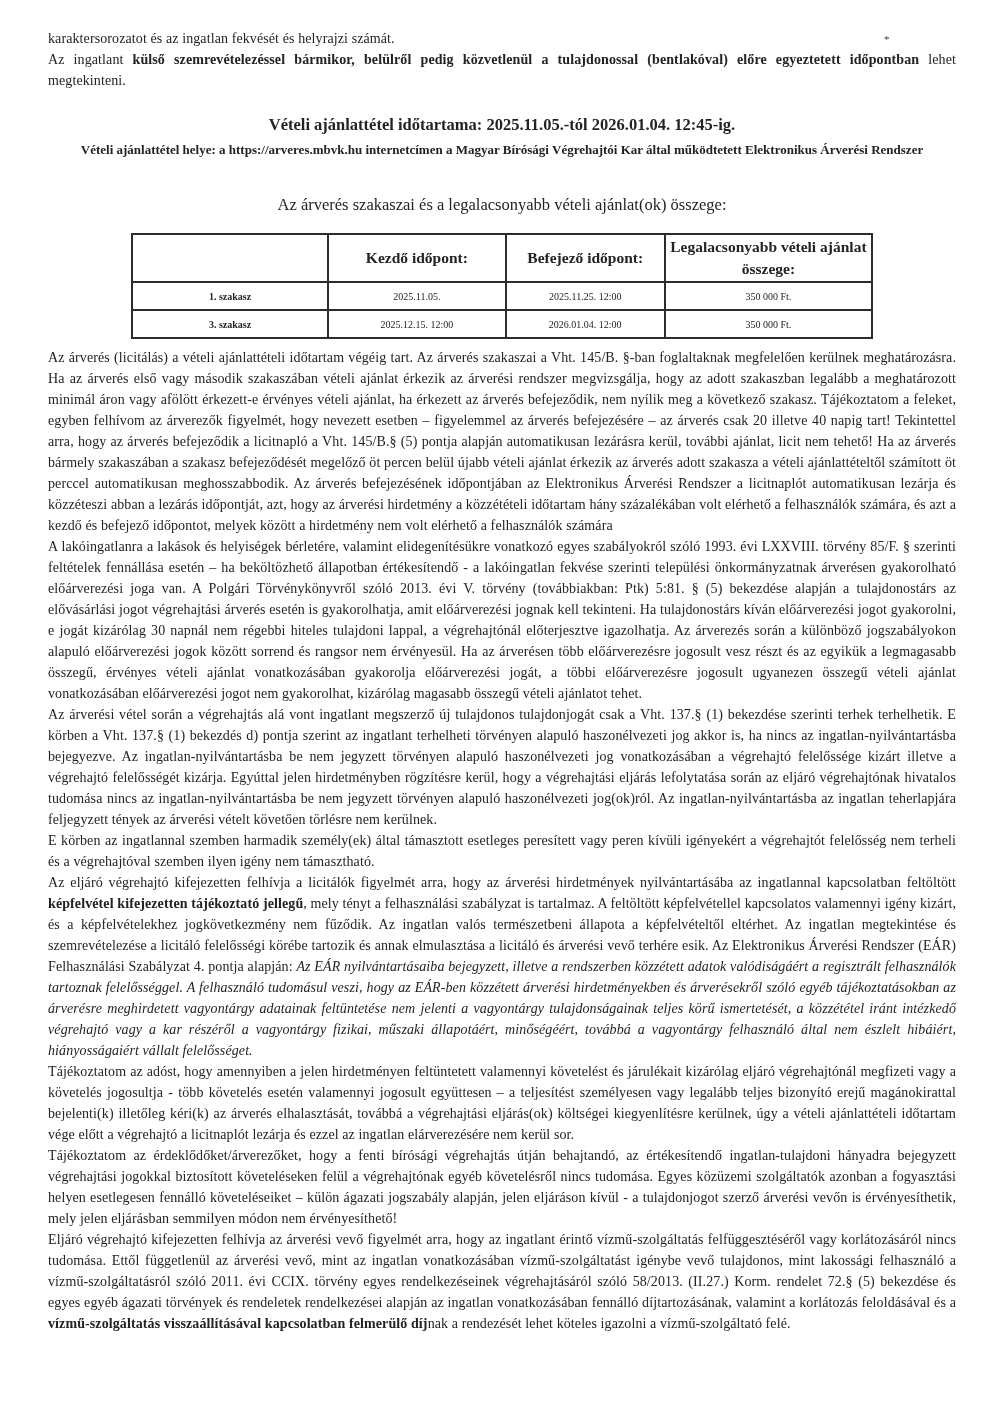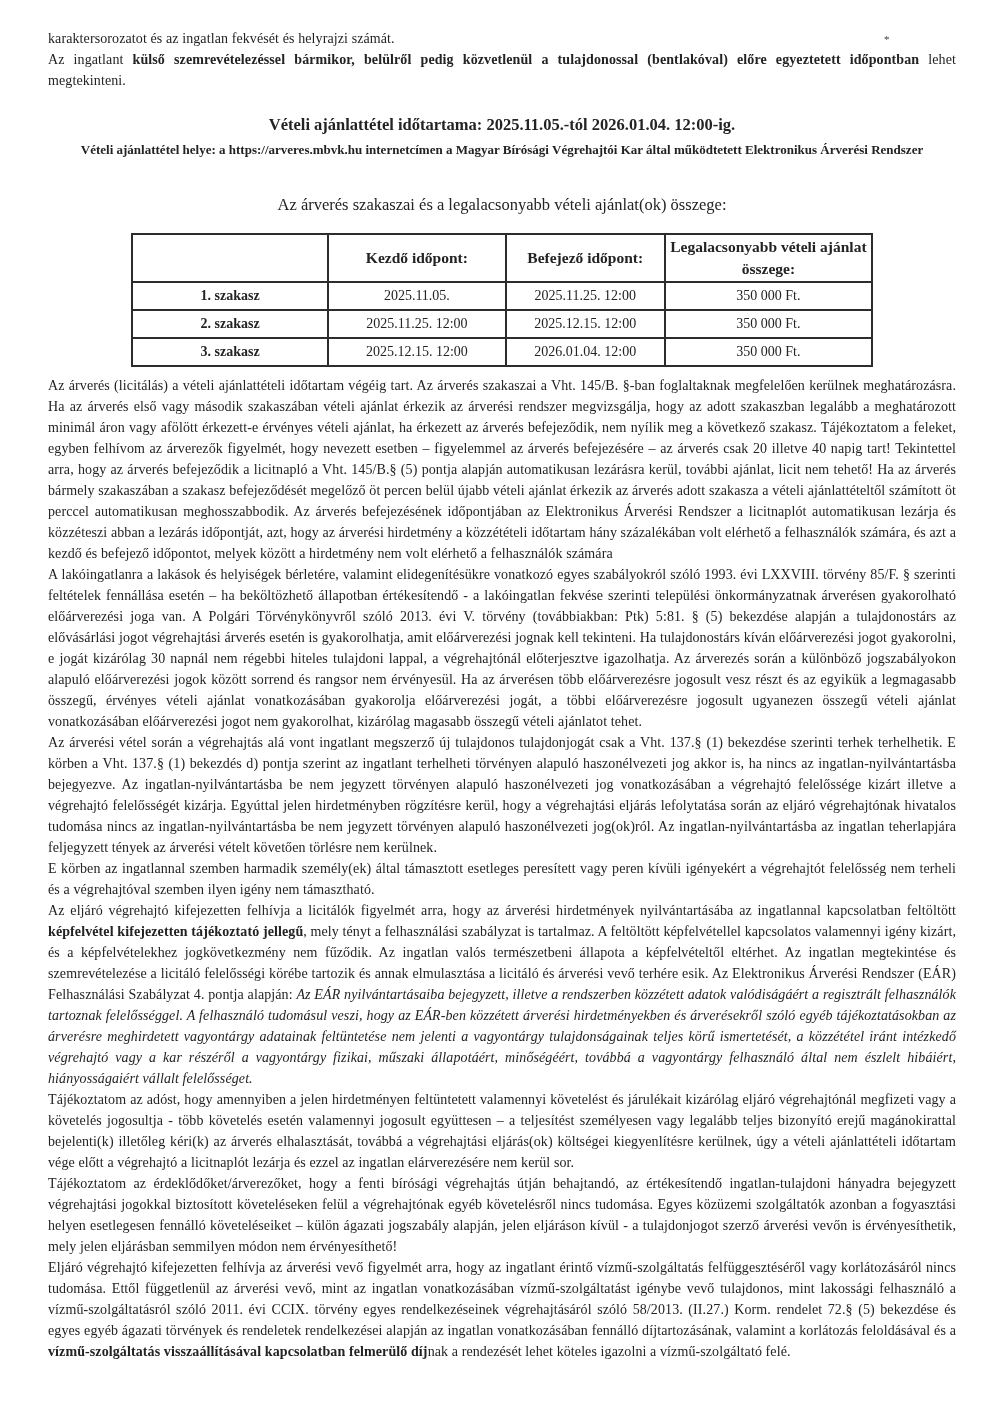--- a/index.html
+++ b/index.html
@@ -52,42 +52,42 @@
     padding: 1px 4px;
     overflow: hidden;
   }
   table.stages th {
     font-weight: bold;
     font-size: 15.5px;
     line-height: 22px;
     height: 44px;
   }
   table.stages td {
-    font-size: 14px;
+    font-size: 10px;
     height: 24px;
   }
   table.stages td.stage-label { font-weight: bold; }
   .artifact {
     position: absolute;
     left: 884px; top: 33px;
     font-size: 11px; color: #3a3a3a;
   }
 </style>
 </head>
 <body>
 
 <div class="page">
 
   <div class="intro body-text">karaktersorozatot és az ingatlan fekvését és helyrajzi számát.</div>
 
   <div class="view-para body-text"><span>Az ingatlant </span><span style="font-weight: bold;">külső szemrevételezéssel bármikor, belülről pedig közvetlenül a tulajdonossal (bentlakóval) előre egyeztetett időpontban</span><span> lehet megtekinteni.</span></div>
 
   <div class="artifact">*</div>
 
-  <div class="h1">Vételi ajánlattétel időtartama: 2025.11.05.-tól 2026.01.04. 12:00-ig.</div>
+  <div class="h1">Vételi ajánlattétel időtartama: 2025.11.05.-tól 2026.01.04. 12:45-ig.</div>
 
   <div class="h2">Vételi ajánlattétel helye: a https://arveres.mbvk.hu internetcímen a Magyar Bírósági Végrehajtói Kar által működtetett Elektronikus Árverési Rendszer</div>
 
   <div class="table-title">Az árverés szakaszai és a legalacsonyabb vételi ajánlat(ok) összege:</div>
 
   <table class="stages">
     <colgroup id="stages-colgroup">
         <col style="width: 26.5%;">
         <col style="width: 24%;">
         <col style="width: 21.5%;">
@@ -102,26 +102,20 @@
         </tr>
       </thead>
     <tbody id="stages-body">
         <tr>
           <td class="stage-label">1. szakasz</td>
           <td>2025.11.05.</td>
           <td>2025.11.25. 12:00</td>
           <td>350 000 Ft.</td>
         </tr>
         <tr>
-          <td class="stage-label">2. szakasz</td>
-          <td>2025.11.25. 12:00</td>
-          <td>2025.12.15. 12:00</td>
-          <td>350 000 Ft.</td>
-        </tr>
-        <tr>
           <td class="stage-label">3. szakasz</td>
           <td>2025.12.15. 12:00</td>
           <td>2026.01.04. 12:00</td>
           <td>350 000 Ft.</td>
         </tr>
       </tbody>
   </table>
 
   <div class="body-text" id="body-paragraphs">
       <div class="para"><span>Az árverés (licitálás) a vételi ajánlattételi időtartam végéig tart. Az árverés szakaszai a Vht. 145/B. §-ban foglaltaknak megfelelően kerülnek meghatározásra. Ha az árverés első vagy második szakaszában vételi ajánlat érkezik az árverési rendszer megvizsgálja, hogy az adott szakaszban legalább a meghatározott minimál áron vagy afölött érkezett-e érvényes vételi ajánlat, ha érkezett az árverés befejeződik, nem nyílik meg a következő szakasz. Tájékoztatom a feleket, egyben felhívom az árverezők figyelmét, hogy nevezett esetben – figyelemmel az árverés befejezésére – az árverés csak 20 illetve 40 napig tart! Tekintettel arra, hogy az árverés befejeződik a licitnapló a Vht. 145/B.§ (5) pontja alapján automatikusan lezárásra kerül, további ajánlat, licit nem tehető! Ha az árverés bármely szakaszában a szakasz befejeződését megelőző öt percen belül újabb vételi ajánlat érkezik az árverés adott szakasza a vételi ajánlattételtől számított öt perccel automatikusan meghosszabbodik. Az árverés befejezésének időpontjában az Elektronikus Árverési Rendszer a licitnaplót automatikusan lezárja és közzéteszi abban a lezárás időpontját, azt, hogy az árverési hirdetmény a közzétételi időtartam hány százalékában volt elérhető a felhasználók számára, és azt a kezdő és befejező időpontot, melyek között a hirdetmény nem volt elérhető a felhasználók számára</span></div>

